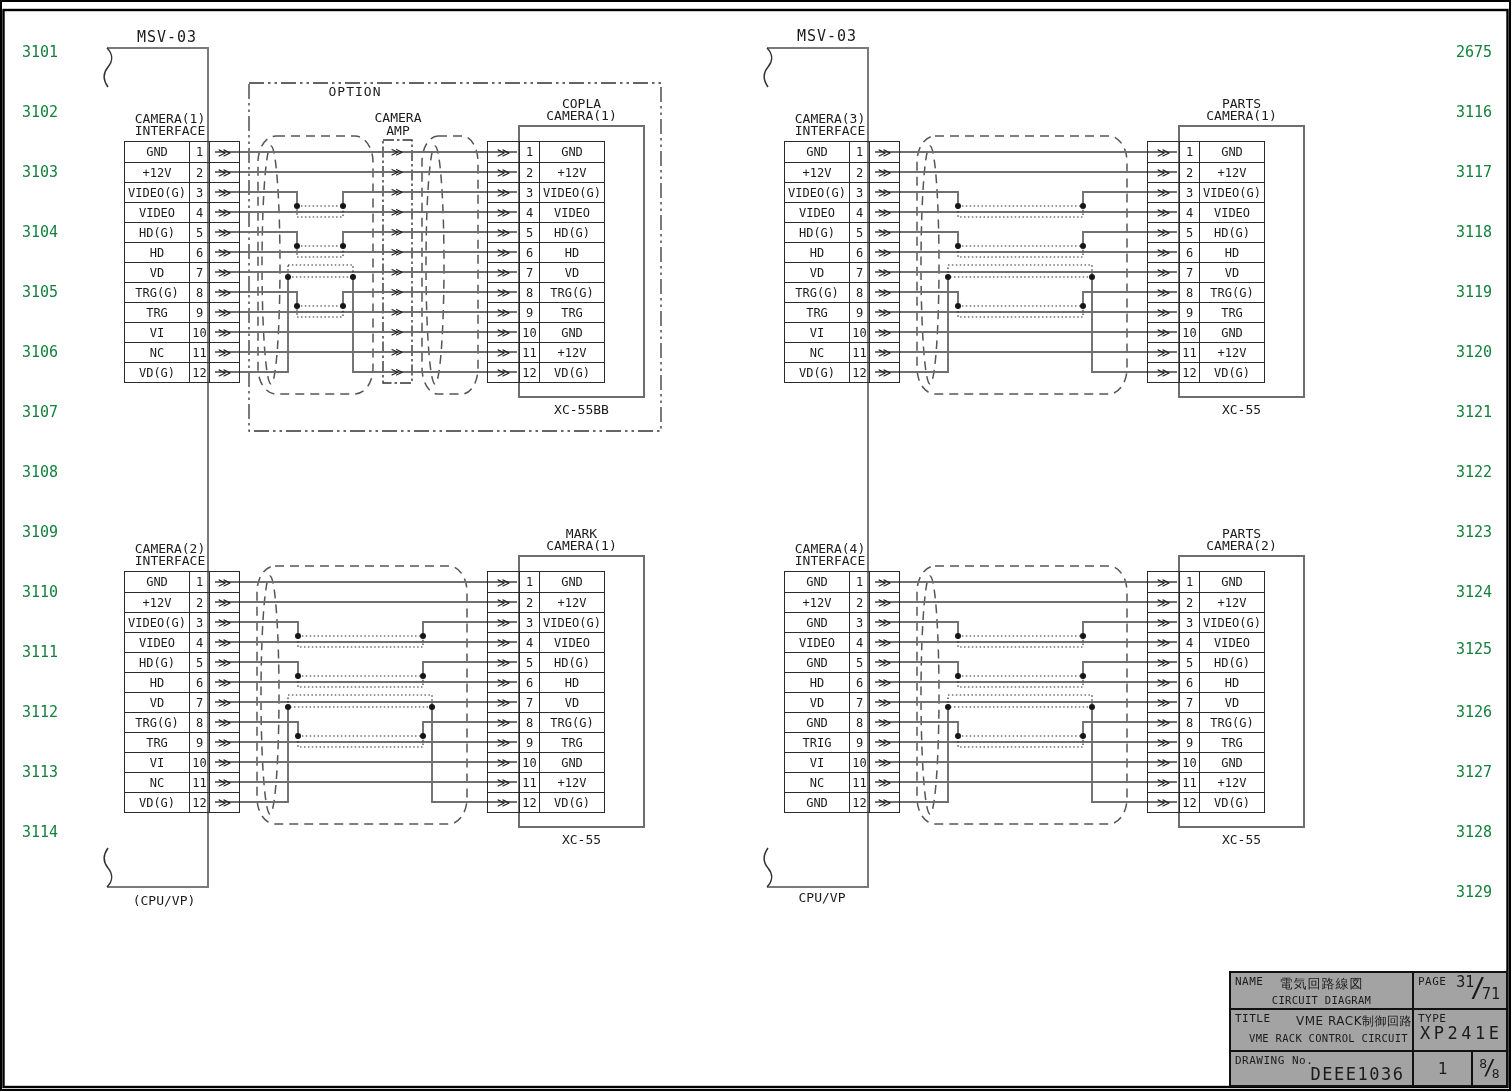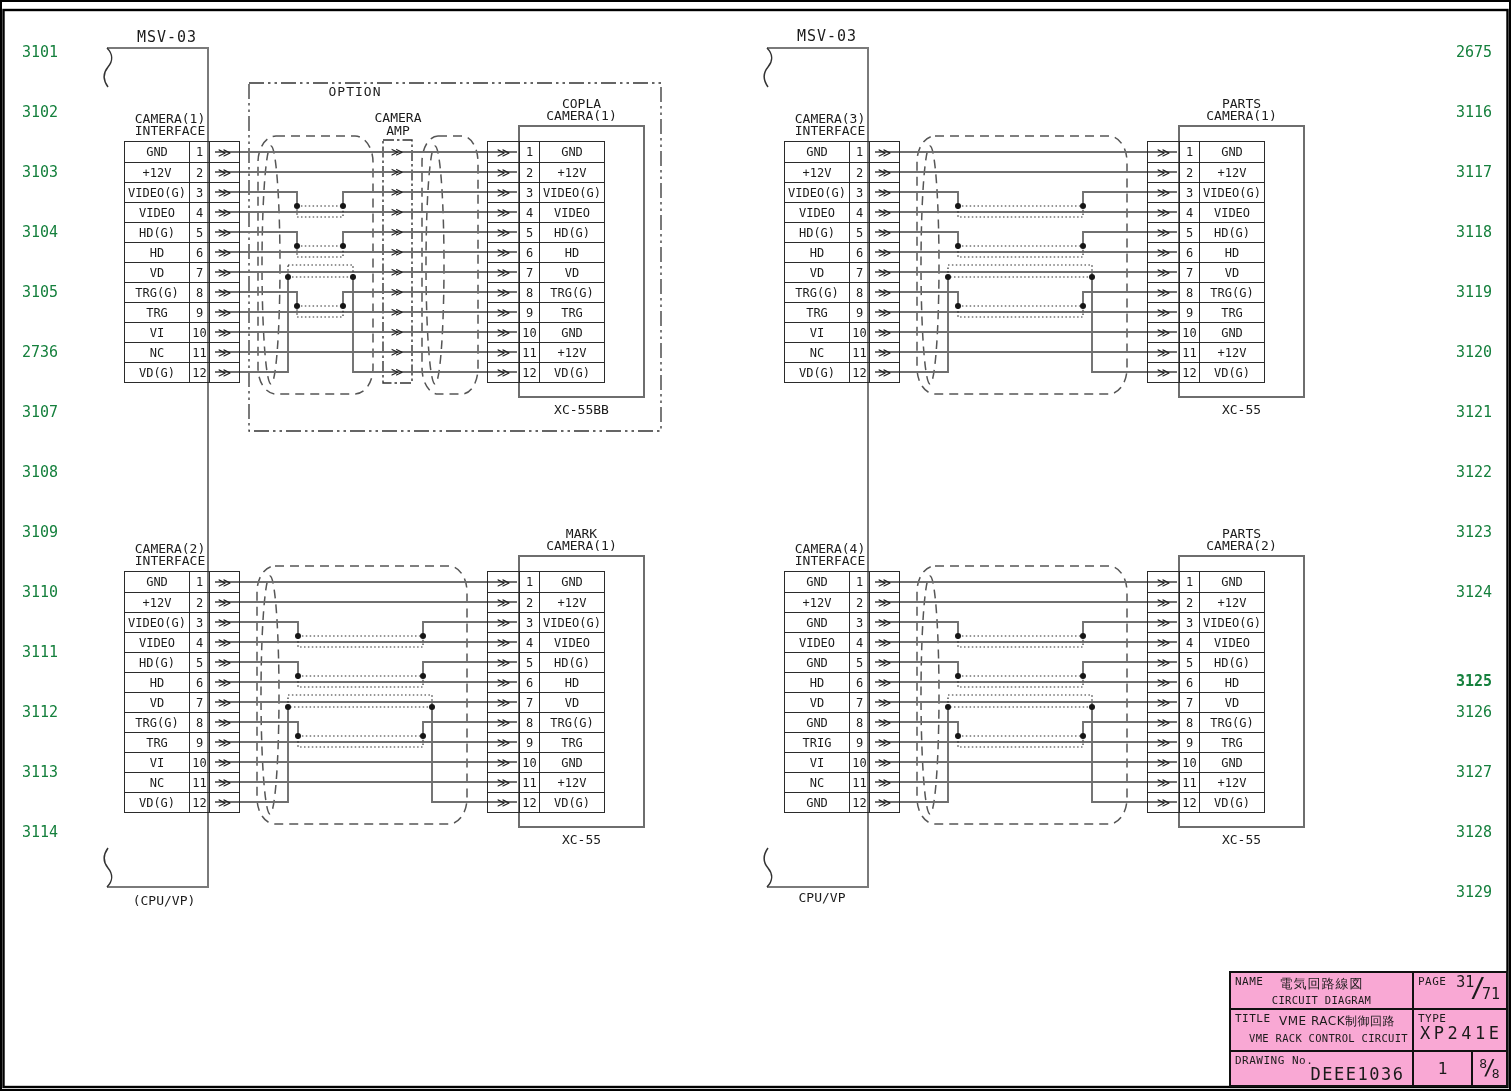--- a/index.html
+++ b/index.html
@@ -36,33 +36,33 @@
   
   .bus-label{font-size:15px;width:110px;text-align:center;letter-spacing:1px;}
   .bus-footer{font-size:13px;width:100px;text-align:center;}
   .iface-hdr{width:100px;text-align:center;font-size:13px;line-height:11.5px;}
   .conn-hdr{width:125px;text-align:center;font-size:13px;line-height:12px;}
   .model-label{width:125px;text-align:center;font-size:13px;}
   .opt-label{width:110px;text-align:center;font-size:13px;letter-spacing:1px;}
   .amp-label{width:100px;text-align:center;font-size:13px;line-height:12.5px;}
   .margin-num{position:absolute;font-size:15px;width:48px;text-align:center;color:#15803d;}
   
-  #titleblock{border:2.2px solid #111;box-sizing:border-box;background:#f9a8d4;display:flex;flex-direction:column;}
+  #titleblock{border:2.2px solid #111;box-sizing:border-box;background:#a3a3a3;display:flex;flex-direction:column;}
   .trow{display:flex;box-sizing:border-box;position:relative;}
   .trow1{height:35px;}
   .trow2{height:42px;border-top:2px solid #111;}
   .trow3{height:34.5px;border-top:2px solid #111;}
   .tcell-l{width:183px;border-right:2px solid #111;position:relative;box-sizing:border-box;}
   .tcell-r{flex:1;position:relative;}
   .tcell-m{width:59px;border-right:2px solid #111;box-sizing:border-box;display:flex;align-items:center;justify-content:center;font-size:16px;}
   .tcell-rr{flex:1;display:flex;align-items:center;justify-content:center;}
   .tlabel{position:absolute;top:2px;left:4px;font-size:11px;letter-spacing:0.5px;}
   .tjp{text-align:center;font-size:13px;margin-top:2px;letter-spacing:1px;font-family:"DejaVu Sans",sans-serif;}
   .ten{text-align:center;font-size:10.5px;margin-top:1px;letter-spacing:0.3px;}
-  .tjp2{text-align:left;font-size:12px;margin-top:3px;padding-left:48px;letter-spacing:0.5px;font-family:"DejaVu Sans",sans-serif;}
+  .tjp2{text-align:right;font-size:12px;margin-top:3px;padding-left:14px;letter-spacing:0.5px;font-family:"DejaVu Sans",sans-serif;}
   .ten2{text-align:center;font-size:10.5px;margin-top:2px;padding-left:14px;letter-spacing:0.3px;}
   .ttype{margin-top:13px;padding-left:6px;font-size:17px;letter-spacing:3.5px;}
   .tdrawing{position:absolute;bottom:1px;width:100%;text-align:center;padding-left:72px;box-sizing:border-box;font-size:17px;letter-spacing:1.5px;}
   .tfrac-pos{position:absolute;right:6px;top:2px;}
   .frac{display:inline-flex;align-items:center;line-height:1;}
   .frac .n{font-size:15px;transform:translateY(-6px);}
   .frac .d{font-size:15px;transform:translateY(6px);}
   .frac .s{font-size:26px;margin:0 -4px;}
   .frac.sm .n{font-size:13px;transform:translateY(-5px);}
   .frac.sm .d{font-size:13px;transform:translateY(5px);}
@@ -819,37 +819,37 @@
           <span class="d">8</span>
         </span>
       </div>
     </div>
   </div>
 <div class="margin-num" style="left: 16px; top: 43px;">3101</div>
     <div class="margin-num" style="left: 16px; top: 103px;">3102</div>
     <div class="margin-num" style="left: 16px; top: 163px;">3103</div>
     <div class="margin-num" style="left: 16px; top: 223px;">3104</div>
     <div class="margin-num" style="left: 16px; top: 283px;">3105</div>
-    <div class="margin-num" style="left: 16px; top: 343px;">2736</div>
+    <div class="margin-num" style="left: 16px; top: 343px;">3106</div>
     <div class="margin-num" style="left: 16px; top: 403px;">3107</div>
     <div class="margin-num" style="left: 16px; top: 463px;">3108</div>
     <div class="margin-num" style="left: 16px; top: 523px;">3109</div>
     <div class="margin-num" style="left: 16px; top: 583px;">3110</div>
     <div class="margin-num" style="left: 16px; top: 643px;">3111</div>
     <div class="margin-num" style="left: 16px; top: 703px;">3112</div>
     <div class="margin-num" style="left: 16px; top: 763px;">3113</div>
     <div class="margin-num" style="left: 16px; top: 823px;">3114</div>
     <div class="margin-num" style="left: 1450px; top: 43px;">2675</div>
     <div class="margin-num" style="left: 1450px; top: 103px;">3116</div>
     <div class="margin-num" style="left: 1450px; top: 163px;">3117</div>
     <div class="margin-num" style="left: 1450px; top: 223px;">3118</div>
     <div class="margin-num" style="left: 1450px; top: 283px;">3119</div>
     <div class="margin-num" style="left: 1450px; top: 343px;">3120</div>
     <div class="margin-num" style="left: 1450px; top: 403px;">3121</div>
     <div class="margin-num" style="left: 1450px; top: 463px;">3122</div>
     <div class="margin-num" style="left: 1450px; top: 523px;">3123</div>
     <div class="margin-num" style="left: 1450px; top: 583px;">3124</div>
-    <div class="margin-num" style="left: 1450px; top: 672px; font-weight: bold;">3125</div>
+    <div class="margin-num" style="left: 1450px; top: 640px;">3125</div>
     <div class="margin-num" style="left: 1450px; top: 703px;">3126</div>
     <div class="margin-num" style="left: 1450px; top: 763px;">3127</div>
     <div class="margin-num" style="left: 1450px; top: 823px;">3128</div>
     <div class="margin-num" style="left: 1450px; top: 883px;">3129</div>
   </div>
 
 </body></html>

